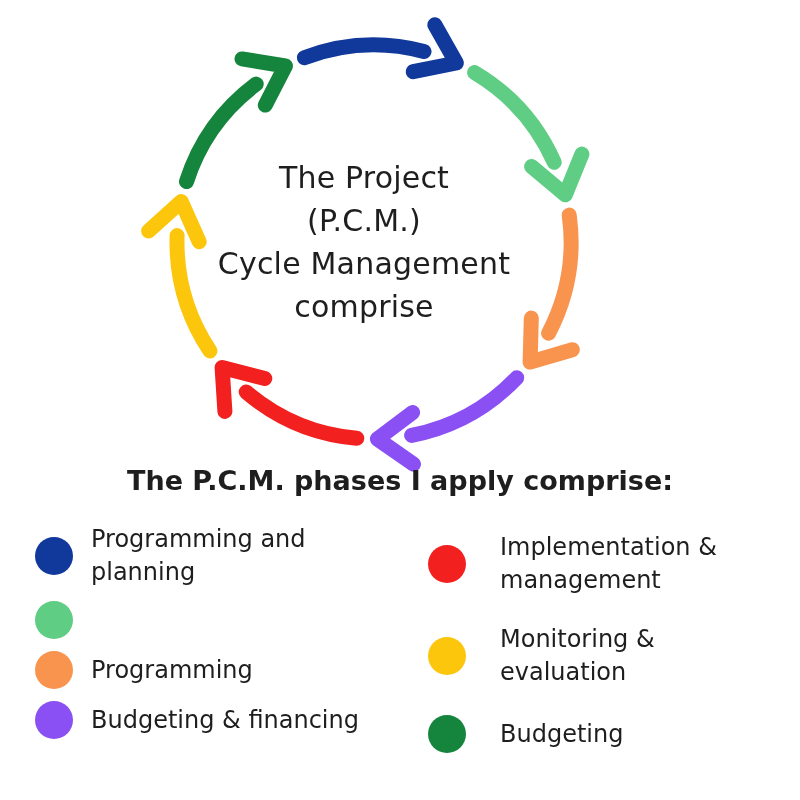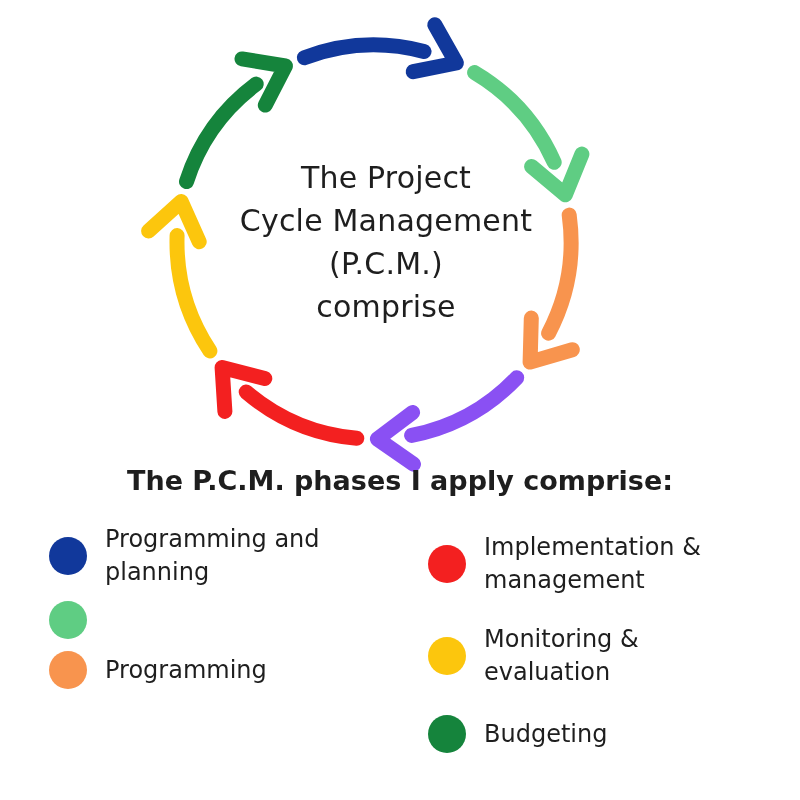--- a/index.html
+++ b/index.html
@@ -3,77 +3,81 @@
 <meta charset="utf-8">
 <style>
   html,body{margin:0;padding:0;background:#ffffff;}
   body{font-family:"DejaVu Sans","Liberation Sans",sans-serif;color:#1e1e1e;}
   .page{position:relative;width:800px;height:800px;background:#ffffff;overflow:hidden;}
 
   .diagram{position:relative;height:470px;}
   .cycle-svg{position:absolute;left:0;top:0;overflow:visible;}
 
   .title{
-    position:absolute;left:186px;top:156px;width:400px;
+    position:absolute;left:164px;top:156px;width:400px;
     text-align:center;font-size:30px;line-height:43px;font-weight:500;
     letter-spacing:.2px;color:#1e1e1e;
   }
 
   .subtitle{
     position:relative;margin-top:-8px;text-align:center;
     font-size:27px;line-height:37px;font-weight:700;color:#1e1e1e;
   }
 
   .legend{display:grid;grid-template-columns:415px 1fr;margin-top:24px;}
   .col{display:flex;flex-direction:column;}
-  .col-left{padding-left:49px;gap:12px;}
+  .col-left{padding-left:35px;gap:12px;}
   .col-right{padding-left:13px;gap:26px;padding-top:8px;}
   .item{display:flex;align-items:center;gap:18px;}
   .dot{width:38px;height:38px;border-radius:50%;flex:0 0 auto;}
   .lbl{font-size:24px;line-height:33px;font-weight:500;color:#1e1e1e;}
   .col-left .lbl{max-width:280px;}
-  .col-right .lbl{max-width:240px;}
+  .col-right .lbl{max-width:240px;margin-left:16px;}
 </style>
 </head>
 <body>
 
 <div class="page">
 
   <div class="diagram">
     <svg class="cycle-svg" width="800" height="470" viewBox="0 0 800 470">
         <path d="M 304.3 57.7 A 197 197 0 0 1 424.0 51.5 M 434.8 24.7 L 456.4 63.0 L 413.2 71.7" fill="none" stroke="#11389b" stroke-width="15" stroke-linecap="round" stroke-linejoin="round"></path>
         <path d="M 474.6 72.6 A 197 197 0 0 1 554.2 162.3 M 581.9 154.1 L 565.3 194.8 L 531.6 166.5" fill="none" stroke="#5fcd83" stroke-width="15" stroke-linecap="round" stroke-linejoin="round"></path>
         <path d="M 569.2 215.1 A 197 197 0 0 1 548.6 333.2 M 572.3 349.7 L 530.1 362.1 L 531.3 318.1" fill="none" stroke="#f8944e" stroke-width="15" stroke-linecap="round" stroke-linejoin="round"></path>
         <path d="M 516.7 377.8 A 197 197 0 0 1 411.6 435.4 M 413.5 464.2 L 377.4 439.0 L 412.6 412.5" fill="none" stroke="#8a50f3" stroke-width="15" stroke-linecap="round" stroke-linejoin="round"></path>
         <path d="M 356.8 438.3 A 197 197 0 0 1 246.2 392.0 M 224.9 411.4 L 222.1 367.5 L 264.8 378.5" fill="none" stroke="#f32020" stroke-width="15" stroke-linecap="round" stroke-linejoin="round"></path>
         <path d="M 209.9 350.9 A 197 197 0 0 1 177.1 235.6 M 148.6 231.0 L 181.2 201.5 L 199.2 241.7" fill="none" stroke="#fcc60d" stroke-width="15" stroke-linecap="round" stroke-linejoin="round"></path>
         <path d="M 186.5 181.6 A 197 197 0 0 1 256.2 84.1 M 242.0 58.9 L 285.4 66.0 L 265.3 105.1" fill="none" stroke="#15843c" stroke-width="15" stroke-linecap="round" stroke-linejoin="round"></path>
       </svg>
     <div class="title">
       <div>The Project</div>
+      <div>(P.C.M.)</div>
       <div>Cycle Management</div>
-      <div>(P.C.M.)</div>
       <div>comprise</div>
     </div>
   </div>
 
   <div class="subtitle">The P.C.M. phases I apply comprise:</div>
 
   <div class="legend">
     <div class="col col-left">
       <div class="item">
         <span class="dot" style="background: rgb(17, 56, 155);"></span>
         <span class="lbl">Programming and planning</span>
       </div>
       <div class="item">
         <span class="dot" style="background: rgb(95, 205, 131);"></span>
       </div>
       <div class="item">
         <span class="dot" style="background: rgb(248, 148, 78);"></span>
         <span class="lbl">Programming</span>
+      </div>
+      <div class="item">
+        <span class="dot" style="background: rgb(138, 80, 243);"></span>
+        <span class="lbl">Budgeting &amp; financing</span>
       </div>
     </div>
     <div class="col col-right">
       <div class="item">
         <span class="dot" style="background: rgb(243, 32, 32);"></span>
         <span class="lbl">Implementation &amp; management</span>
       </div>
       <div class="item">
         <span class="dot" style="background: rgb(252, 198, 13);"></span>
         <span class="lbl">Monitoring &amp; evaluation</span>

